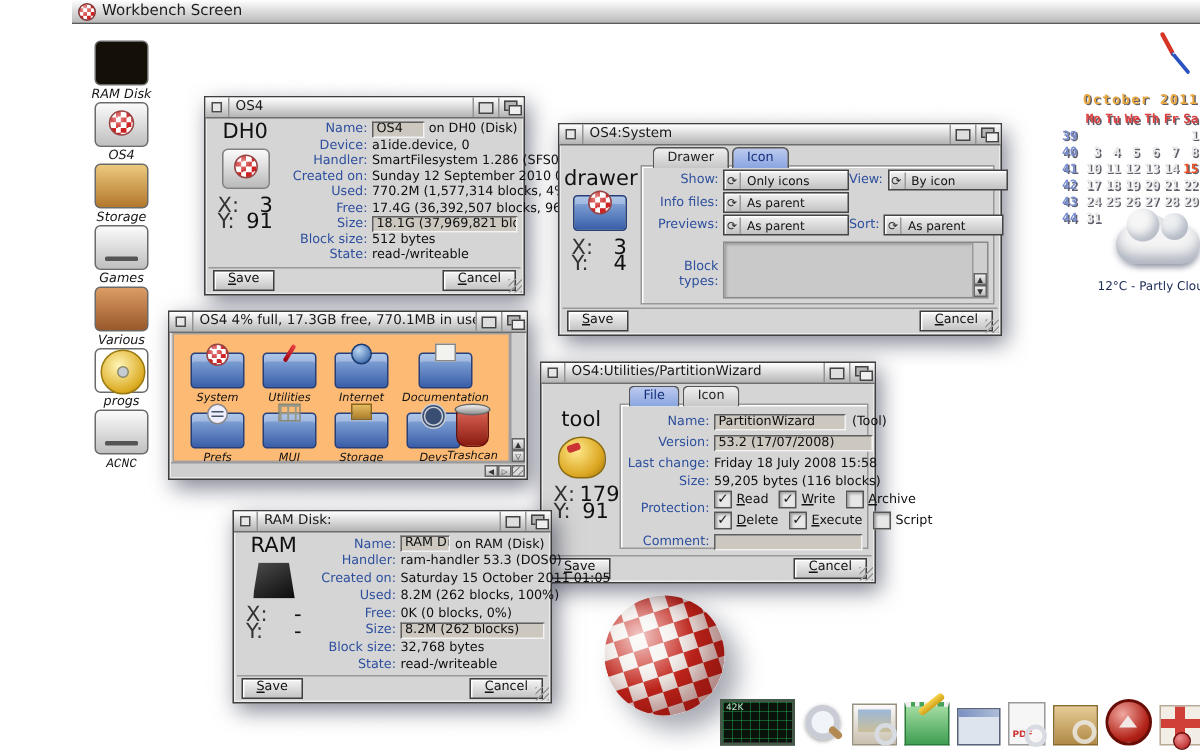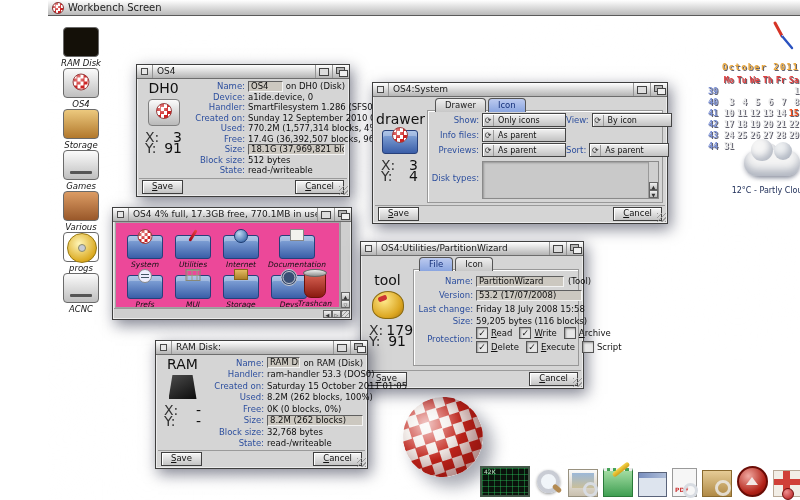--- a/index.html
+++ b/index.html
@@ -184,21 +184,21 @@
   .b-upd{width:27px;height:27px;border-radius:50%;background:radial-gradient(circle at 35% 30%,#f0a8a0,#b22218 65%,#7a0e06);border:2px solid #6a0c06;}
   .b-upd::after{content:"";position:absolute;left:7px;top:9px;border-left:6px solid transparent;border-right:6px solid transparent;border-bottom:8px solid #f2e8e6;}
   .badge::before{content:"";position:absolute;left:50%;bottom:-4px;transform:translateX(-50%);width:10px;height:10px;border-radius:50%;
     background:radial-gradient(circle at 35% 30%,#f09090,#b01818);border:1px solid #700c0c;z-index:3;}
   .b-gift{width:27px;height:25px;background:#f2eee6;border:1px solid #b9aa98;
     background-image:linear-gradient(90deg,transparent 9px,#d04038 9px,#d04038 16px,transparent 16px),linear-gradient(transparent 8px,#d04038 8px,#d04038 14px,transparent 14px);}
   .b-blue{width:27px;height:27px;border-radius:50%;background:radial-gradient(circle at 35% 30%,#8cb0e8,#2c4f92 65%,#16294e);}
   .b-ptr{width:27px;height:27px;border-radius:50%;background:radial-gradient(circle at 35% 30%,#d6dfe8,#74889c 70%,#46525e);}
   .b-ptr::after{content:"➤";position:absolute;left:6px;top:4px;font-size:12px;color:#fff;transform:rotate(-55deg);text-shadow:0 1px 2px #223;}
   
-  .dw-inner{position:absolute;left:2px;top:14px;right:11px;bottom:11px;background:#ec4899;border:1px solid #a2a2a2;}
+  .dw-inner{position:absolute;left:2px;top:14px;right:11px;bottom:11px;background:#fdba74;border:1px solid #a2a2a2;}
 </style>
 </head>
 <body>
 
 <div id="screen">
 
   <div class="cloud" style="left:-60px;top:40px;width:420px;height:200px;"></div>
   <div class="cloud" style="left:-80px;top:300px;width:360px;height:220px;opacity:.8;"></div>
   <div class="cloud" style="left:240px;top:380px;width:420px;height:180px;opacity:.65;"></div>
   <div class="cloud" style="left:420px;top:20px;width:260px;height:120px;opacity:.5;"></div>
@@ -229,21 +229,21 @@
     <span class="lab">Games</span>
   </div>
   <div class="dsk" style="left:5px;top:191px;">
     <div class="ic ic-drawer-c"></div>
     <span class="lab">Various</span>
   </div>
   <div class="dsk" style="left:5px;top:232px;">
     <div class="ic ic-cd"></div>
     <span class="lab">progs</span>
   </div>
-  <div class="dsk" style="left:5px;top:273px;">
+  <div class="dsk" style="left:5px;top:273px;font-family:Liberation Mono, monospace;">
     <div class="ic ic-disk ic-slot"></div>
     <span class="lab">ACNC</span>
   </div>
 
   <div class="w" style="left:88px;top:64px;width:212px;height:131px;">
     <div class="tb">
       <span class="gclose"></span>
       <span class="t">OS4</span>
       <span class="gz zoomg"></span>
       <span class="gz depthg"></span>
@@ -366,21 +366,21 @@
             </span>
           </span>
         <span style="display:flex;align-items:center;">
             <span class="lbl">Sort:</span>
             <span class="cyc" style="width:78px">
               <span class="ci"></span>
               <span class="ct">As parent</span>
             </span>
           </span>
       </div>
-      <span class="lbl" style="position:absolute;left:3px;top:62px;width:48px;font-size:8.5px;">Disk types:</span>
+      <span class="lbl" style="position:absolute;left:3px;top:62px;width:48px;font-size:8.5px;">Block types:</span>
       <div class="listbox" style="left:54px;top:50px;right:3px;bottom:3px;">
         <div class="vsb">
           <span class="sbtn" style="right:0;bottom:8px;">▲</span>
           <span class="sbtn" style="right:0;bottom:0;">▼</span>
         </div>
       </div>
     </div>
     <div class="btnbar">
       <span class="btn"><span class="u">S</span><span>ave</span></span>
       <span class="btn"><span class="u">C</span><span>ancel</span></span>
@@ -511,20 +511,24 @@
           <span class="cbl"><span class="u">A</span><span>rchive</span></span>
       </div>
       <div class="row" style="position:absolute;left:62px;top:71px;height:12px;">
         <span class="cb">✓</span>
           <span class="cbl"><span class="u">D</span><span>elete</span></span>
         <span class="cb">✓</span>
           <span class="cbl"><span class="u">E</span><span>xecute</span></span>
         <span class="cb"></span>
           <span class="cbl"><span>S</span><span>cript</span></span>
       </div>
+      <div class="row" style="position:absolute;left:3px;top:85px;height:12px;right:3px;">
+          <span class="lbl" style="width:56px">Comment:</span>
+          <span class="inp" style="flex:1"></span>
+        </div>
     </div>
     <div class="btnbar">
       <span class="btn"><span class="u">S</span><span>ave</span></span>
       <span class="btn"><span class="u">C</span><span>ancel</span></span>
     </div>
     <div class="grip"></div>
   </div>
 
   <div class="w" style="left:107px;top:340px;width:211px;height:127px;z-index:11;">
     <div class="tb">

